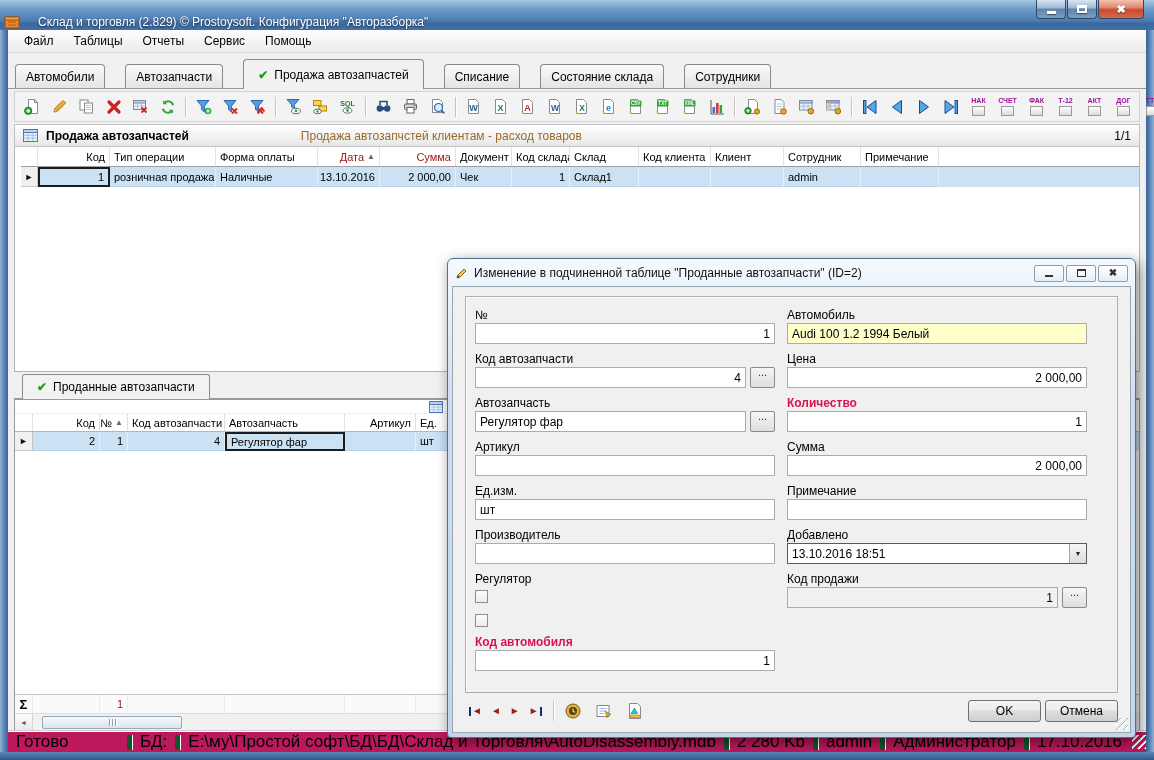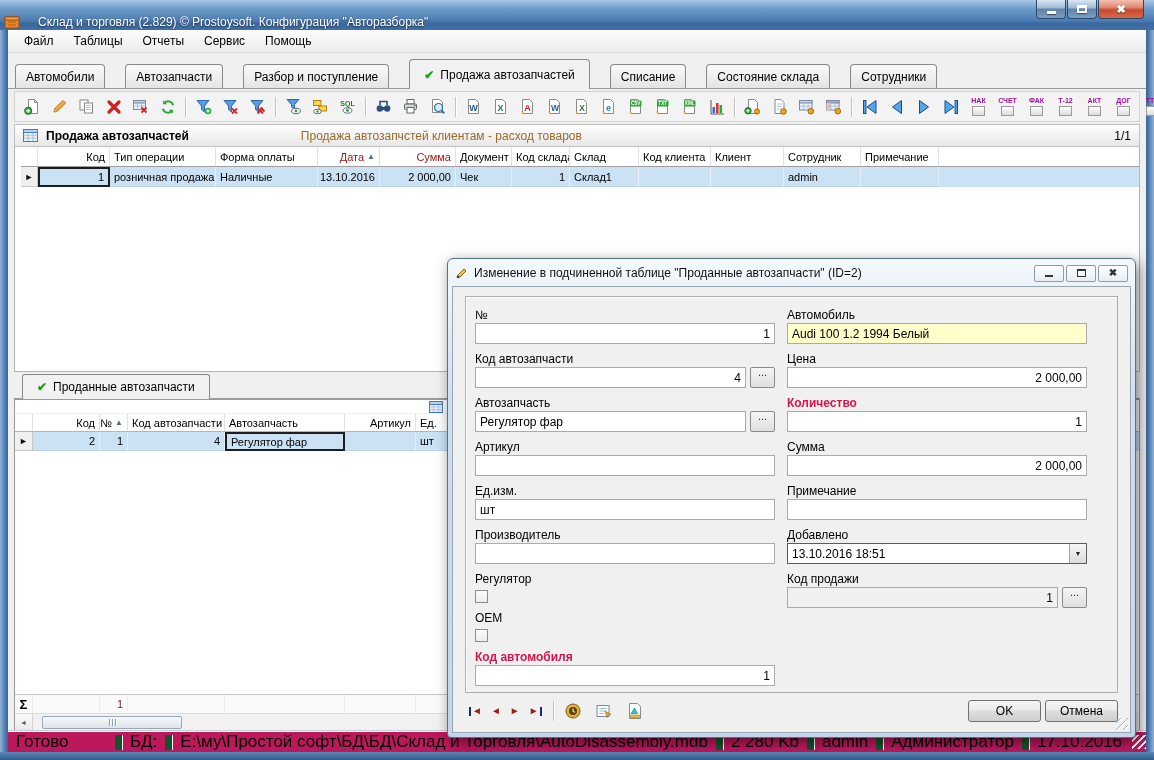--- a/index.html
+++ b/index.html
@@ -82,21 +82,21 @@
   .sumval{color:#8b1a30;justify-content:flex-end;}
   .hscroll{position:absolute;left:0;right:0;bottom:0;height:17px;background:#f1f1f1;border-top:1px solid #dcdcdc;display:flex;align-items:center;}
   .sb-btn{width:18px;height:16px;display:flex;align-items:center;justify-content:center;background:linear-gradient(#fbfbfb,#e9e9e9);
     border-right:1px solid #d5d5d5;color:#555;font-size:7px;}
   .sb-thumb{margin-left:9px;width:140px;height:13px;border:1px solid #98a8b8;border-radius:2px;
     background:linear-gradient(#f6f8fa,#dde4ea);display:flex;align-items:center;justify-content:center;gap:2px;}
   .sb-thumb i{display:block;width:1px;height:7px;background:#8fa3b5;box-shadow:1px 0 0 #fff;}
   
   #statusbar{position:absolute;left:8px;right:8px;bottom:8px;height:21px;background:#be185d;border-top:1px solid #fff;
     box-shadow:0 -1px 0 #cfcfcf;display:flex;align-items:center;font-size:17px;}
-  .seg{padding:0 8px;height:15px;display:flex;align-items:center;border-left:7px solid #14532d;box-shadow:inset 1px 0 0 #fdfdfd;white-space:nowrap;}
+  .seg{padding:0 8px;height:15px;display:flex;align-items:center;border-left:5px solid #14532d;box-shadow:inset 1px 0 0 #fdfdfd;white-space:nowrap;}
   .seg.first{border-left:none;box-shadow:none;flex:1;}
   .grip{width:14px;height:14px;margin-left:2px;
     background:repeating-linear-gradient(135deg,transparent 0 3px,#bdbdbd 3px 4px,#fff 4px 5px);}
   
   #dialog{position:absolute;left:447px;top:258px;width:689px;height:480px;z-index:20;}
   .dframe{position:absolute;inset:0;border:1px solid #55718a;border-radius:6px 6px 4px 4px;
     background:linear-gradient(#f4f9fd,#cfdeee 30%,#c3d6e9);box-shadow:3px 4px 14px rgba(0,0,0,.5);}
   .dtitle{position:absolute;left:8px;top:4px;right:8px;height:22px;display:flex;align-items:center;gap:6px;color:#111;}
   .dctrls{margin-left:auto;display:flex;gap:2px;}
   .dctrl{width:30px;height:17px;border:1px solid #8d9daa;border-radius:2px;background:linear-gradient(#ffffff,#e6edf4);
@@ -176,23 +176,20 @@
     <span class="menu-item">Помощь</span>
   </div>
 
   <div id="tabstrip">
     <span class="tab">
         <span>Автомобили</span>
       </span>
     <span class="tab">
         <span>Автозапчасти</span>
       </span>
-    <span class="tab">
-        <span>Разбор и поступление</span>
-      </span>
     <span class="tab active">
         <span class="chk">✔</span>
         <span>Продажа автозапчастей</span>
       </span>
     <span class="tab">
         <span>Списание</span>
       </span>
     <span class="tab">
         <span>Состояние склада</span>
       </span>
@@ -651,21 +648,20 @@
             <span class="flabel">Производитель</span>
             <span class="fwrap">
                 <input class="f" value="" style="">
               </span>
           </div>
           <div class="frow">
             <span class="flabel">Регулятор</span>
             <span class="cbx"></span>
           </div>
           <div class="frow">
-            <span class="flabel">OEM</span>
             <span class="cbx"></span>
           </div>
           <div class="frow">
             <span class="flabel req">Код автомобиля</span>
             <span class="fwrap">
                 <input class="f rt" value="1" style="">
               </span>
           </div>
         </div>
 

